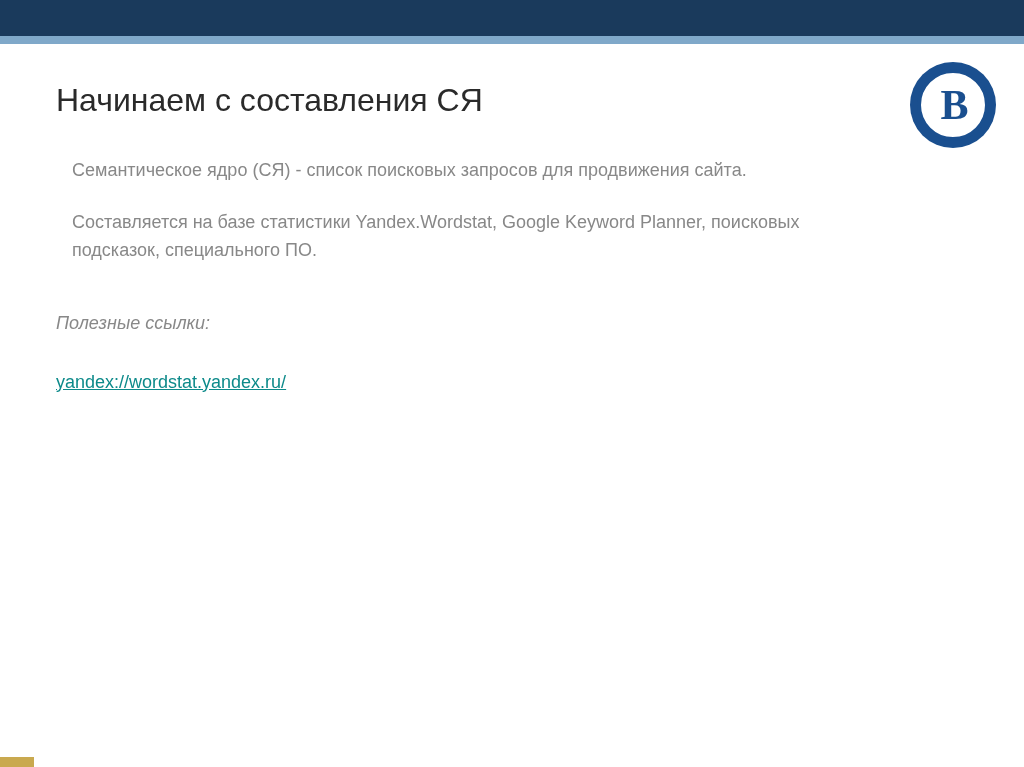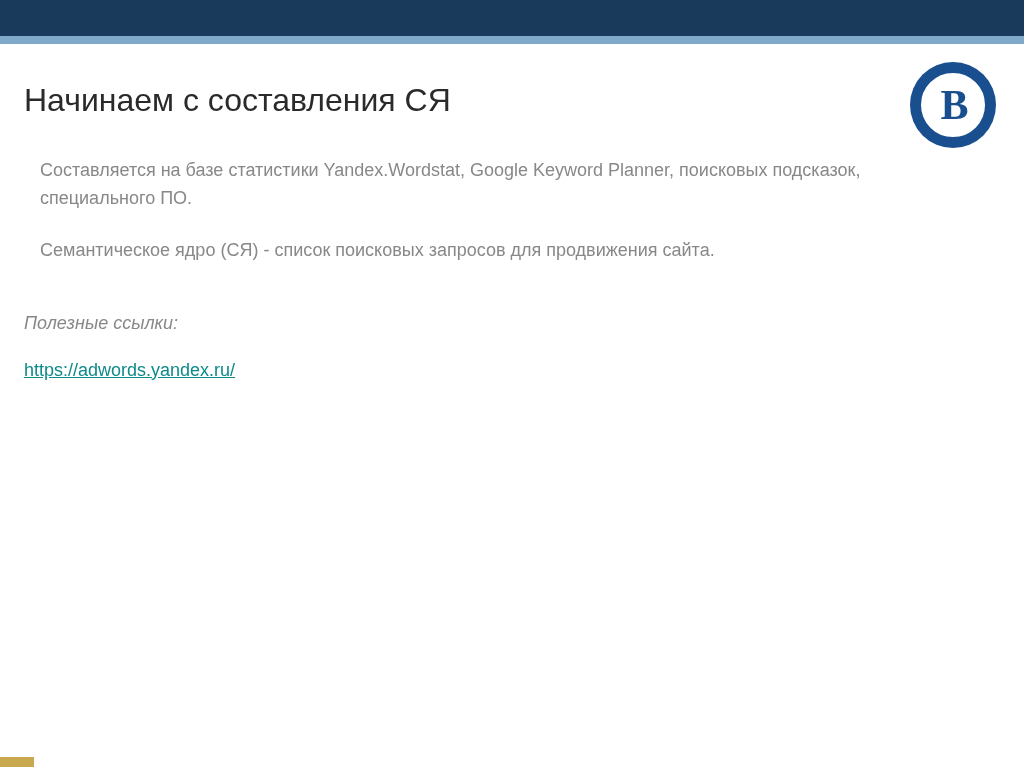--- a/index.html
+++ b/index.html
@@ -62,21 +62,21 @@
       line-height: 1;
       letter-spacing: -3px;
     }
     .logo-text .sub {
       font-size: 18px;
       vertical-align: super;
     }
     .content {
       position: absolute;
       top: 82px;
-      left: 24px;
+      left: 56px;
       right: 140px;
     }
     .title {
       font-size: 32px;
       color: #2a2a2a;
       font-weight: normal;
       margin-bottom: 38px;
     }
     .body-text {
       font-size: 18px;
@@ -85,21 +85,21 @@
       margin-left: 16px;
     }
     .body-text p {
       margin-bottom: 24px;
     }
     .useful-links {
       font-size: 18px;
       font-style: italic;
       color: #888888;
       margin-top: 48px;
-      margin-bottom: 26px;
+      margin-bottom: 38px;
     }
     .link {
       font-size: 18px;
       color: #0d8a8a;
       text-decoration: underline;
       display: block;
       margin-bottom: 26px;
     }
     .bottom-bar {
       position: absolute;
@@ -119,22 +119,22 @@
 <div class="logo">
   <div class="logo-inner">
     <span class="logo-text">В<span class="sub"></span></span>
   </div>
 </div>
 
 <div class="content">
   <h1 class="title">Начинаем с составления СЯ</h1>
 
   <div class="body-text">
+    <p>Семантическое ядро (СЯ) - список поисковых запросов для продвижения сайта.</p>
     <p>Составляется на базе статистики Yandex.Wordstat, Google Keyword Planner, поисковых подсказок, специального ПО.</p>
-    <p>Семантическое ядро (СЯ) - список поисковых запросов для продвижения сайта.</p>
   </div>
 
   <div class="useful-links">Полезные ссылки:</div>
 
-  <a class="link">https://adwords.yandex.ru/</a>
+  <a class="link">yandex://wordstat.yandex.ru/</a>
 </div>
 
 <div class="bottom-bar"></div>
 
 </body></html>

